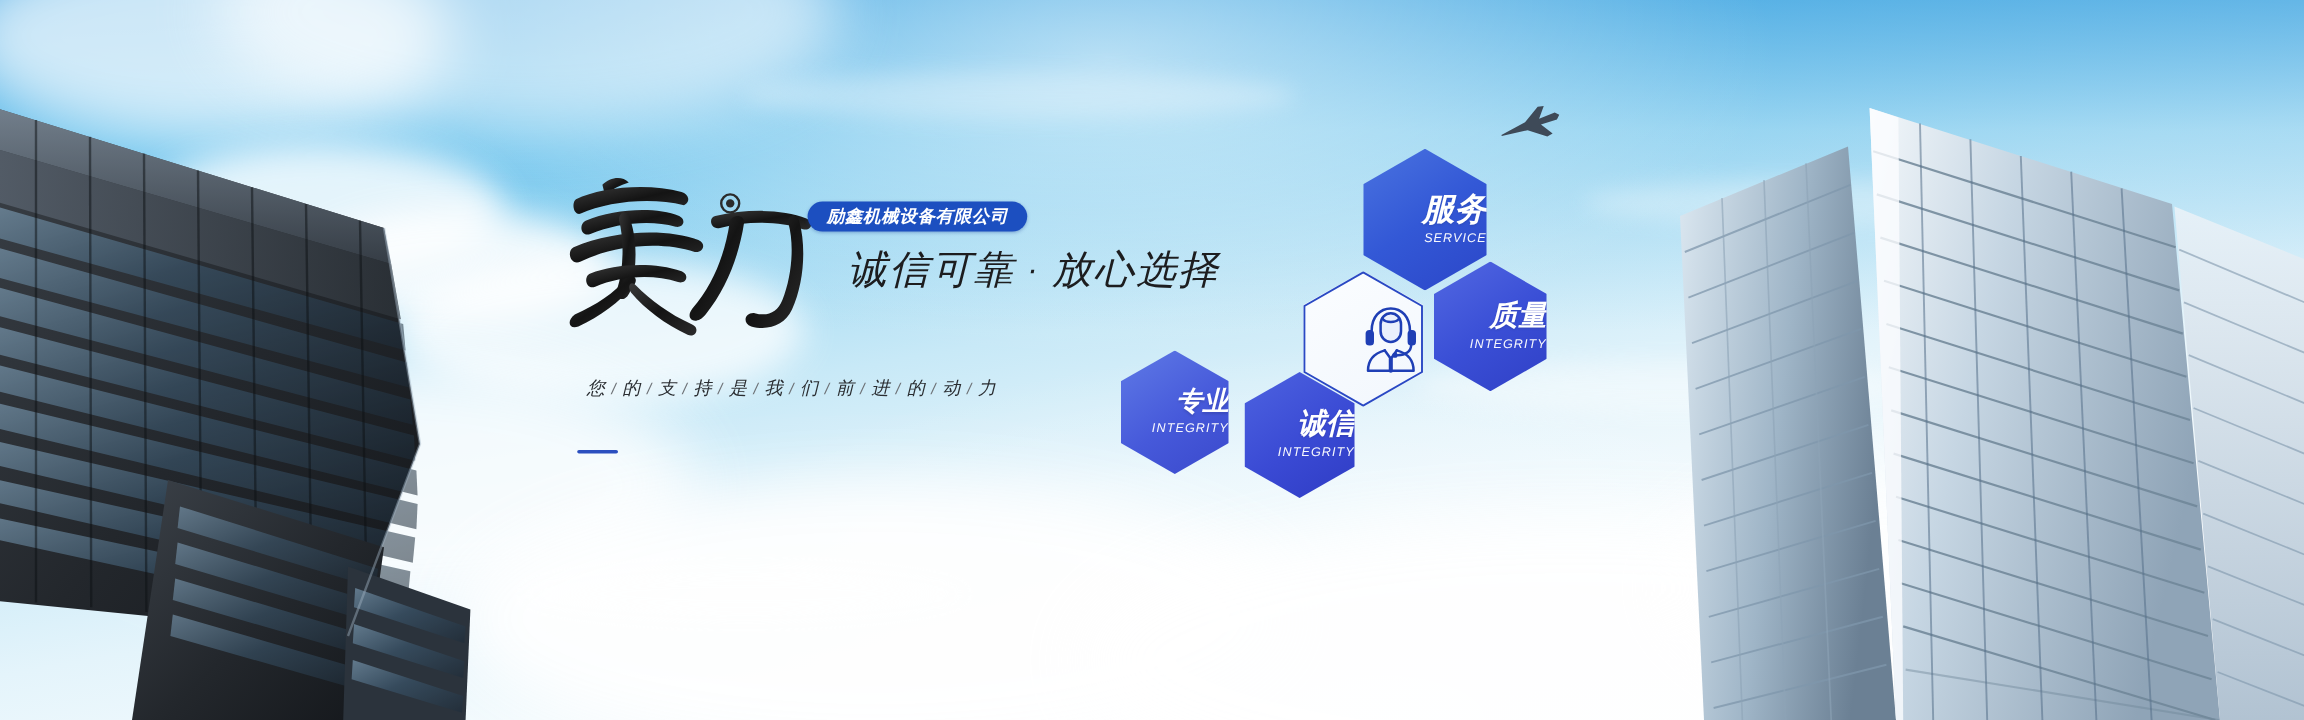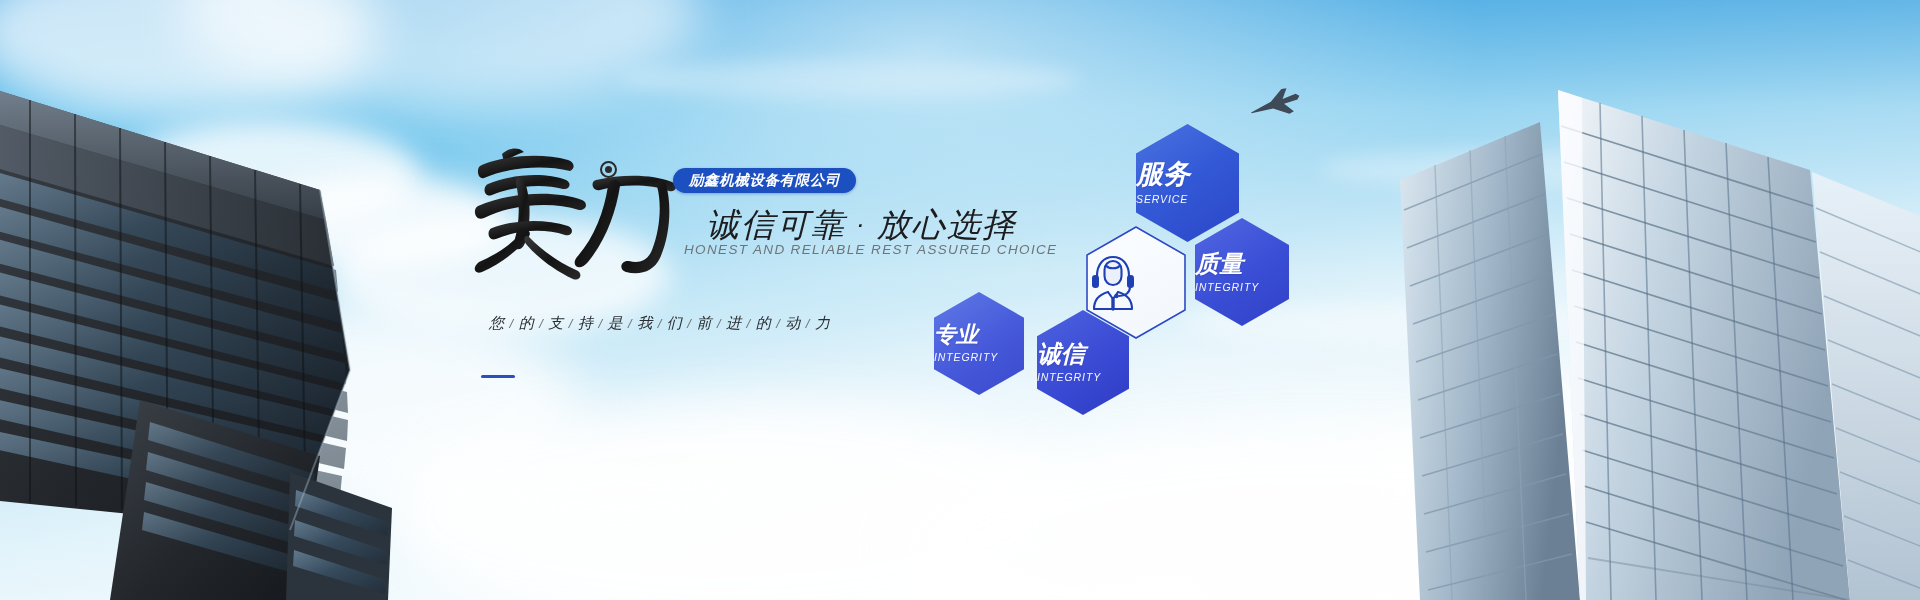--- a/index.html
+++ b/index.html
@@ -79,21 +79,21 @@
     position:absolute;left:481px;top:339px;
     font-size:22px;color:#15181c;letter-spacing:1px;white-space:nowrap;font-weight:400;
   }
   .rule{
     position:absolute;left:481px;top:375px;width:34px;height:3px;background:#2b4fbf;border-radius:2px;
   }
 
   
   .hex{
     position:absolute;
-    display:flex;flex-direction:column;align-items:flex-start;justify-content:center;
+    display:flex;flex-direction:column;align-items:flex-end;justify-content:center;
     clip-path:polygon(50% 0%,100% 25%,100% 75%,50% 100%,0% 75%,0% 25%);
     color:#fff;text-align:center;
   }
   .hex .h-cn{font-weight:700;line-height:1;text-shadow:0 1px 2px rgba(0,0,0,.13);}
   .hex .h-en{font-size:10.5px;letter-spacing:.9px;margin-top:5px;opacity:.96;}
 
   .hex-service{left:1136px;top:124px;width:103px;height:118px;
     background:linear-gradient(145deg,#4a73e0 0%, #3358d6 50%, #2b46c8 100%);}
   .hex-service .h-cn{font-size:27px;}
 
@@ -327,21 +327,20 @@
 
     <div class="dot-mark">
         <i></i>
       </div>
 
     <div class="badge">励鑫机械设备有限公司</div>
 
     <div class="tagline-cn">
       <span>诚信可靠</span><span class="sep">·</span><span>放心选择</span>
     </div>
-    <div class="tagline-en">HONEST AND RELIABLE  REST ASSURED CHOICE</div>
 
     <div class="slogan-1"><span>您</span><span class="sl">/</span><span>的</span><span class="sl">/</span><span>支</span><span class="sl">/</span><span>持</span><span class="sl">/</span><span>是</span><span class="sl">/</span><span>我</span><span class="sl">/</span><span>们</span><span class="sl">/</span><span>前</span><span class="sl">/</span><span>进</span><span class="sl">/</span><span>的</span><span class="sl">/</span><span>动</span><span class="sl">/</span><span>力</span></div>
     <div class="rule"></div>
 
     <div class="hex-wrap">
 
       <div class="hex hex-service">
         <div class="h-cn">服务</div>
         <div class="h-en">SERVICE</div>
       </div>

